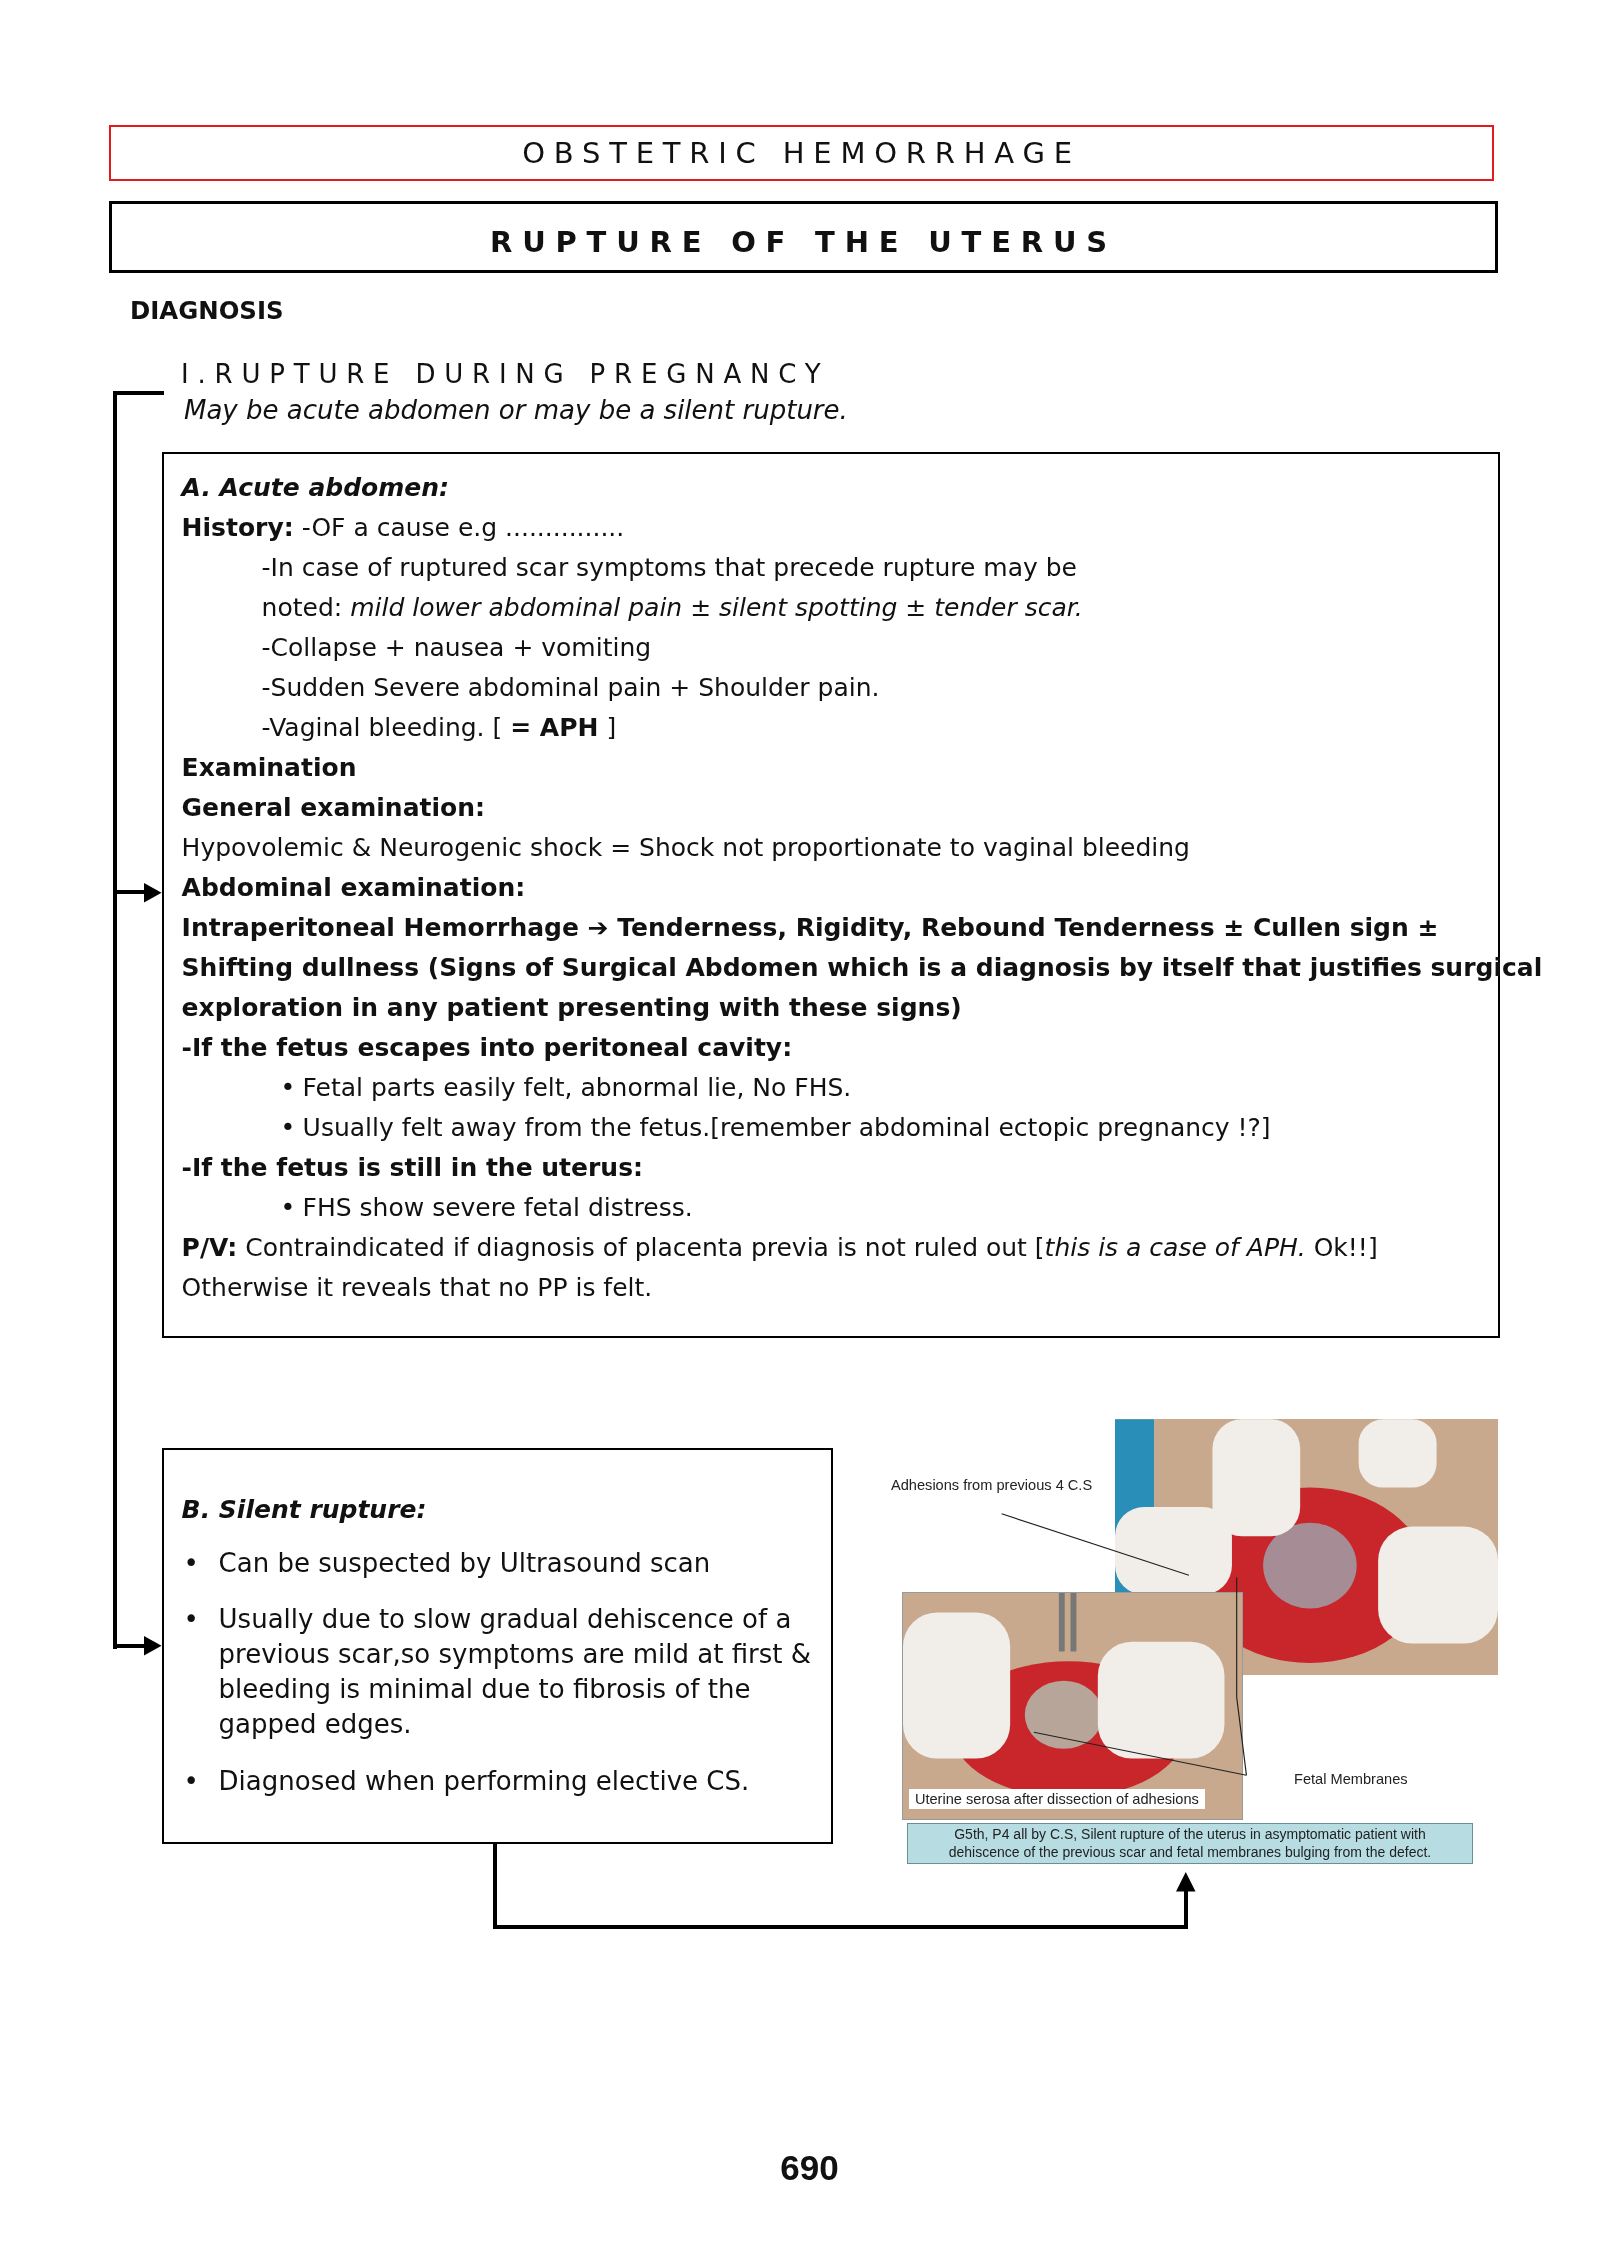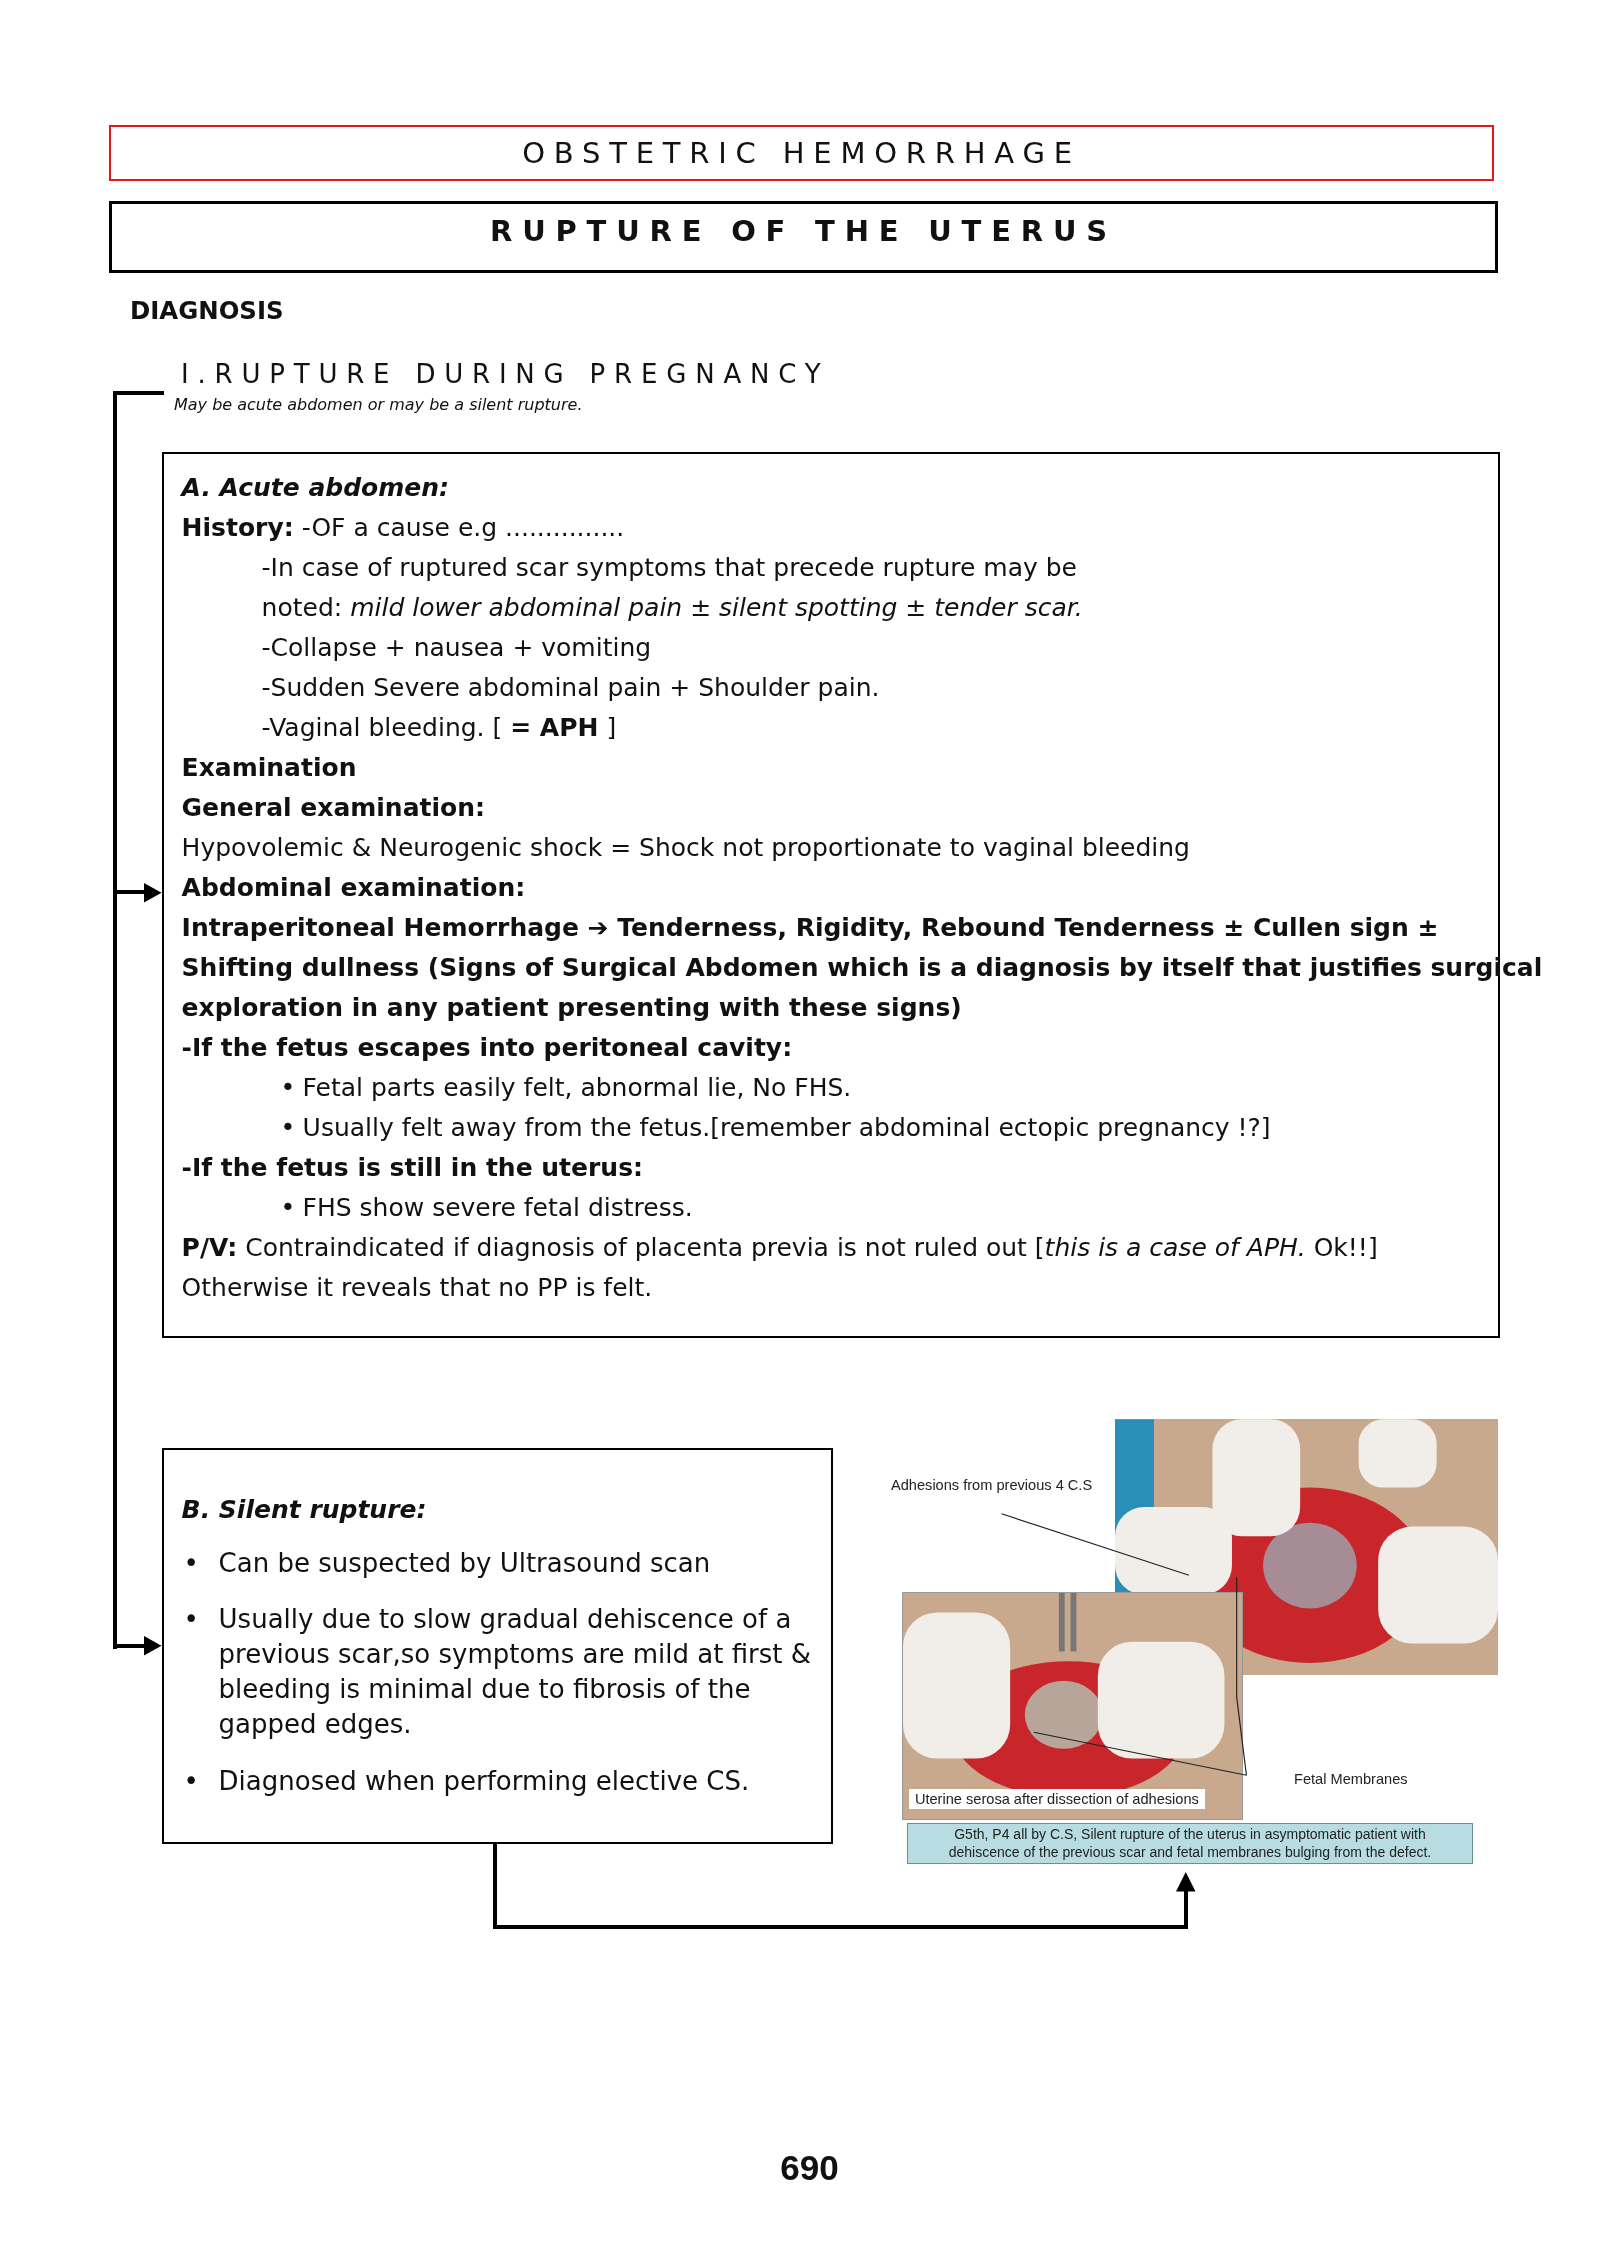--- a/index.html
+++ b/index.html
@@ -3,25 +3,25 @@
 <meta charset="utf-8">
 <style>
   html, body { margin:0; padding:0; background:#ffffff; }
   body { width:1619px; height:2263px; position:relative; overflow:hidden;
          font-family:"DejaVu Sans", "Liberation Sans", sans-serif; color:#111; }
   .abs { position:absolute; }
   .title-box-red { left:109px; top:125px; width:1385px; height:56px; border:2.9px solid #e01b1b; box-sizing:border-box;
     display:flex; align-items:center; justify-content:center; }
   .title-box-red span { font-size:29px; letter-spacing:8.8px; font-weight:400; }
   .title-box-black { left:109px; top:201px; width:1389px; height:72px; border:3.9px solid #000; box-sizing:border-box;
-    display:flex; align-items:flex-start; justify-content:center; padding-top:9.8px; }
+    display:flex; align-items:center; justify-content:center; padding-top:9.8px; }
   .title-box-black span { font-size:29px; letter-spacing:9.8px; font-weight:700; }
   .diag { left:130px; top:296px; font-size:24.4px; font-weight:700; }
   .sec-head { left:181px; top:359px; font-size:26px; letter-spacing:8.8px; font-weight:400; }
-  .sec-sub { left:174px; top:395px; font-size:16px; font-style:italic; }
+  .sec-sub { left:184px; top:395px; font-size:26px; font-style:italic; }
   .box { border:2.9px solid #000; box-sizing:border-box; }
   .boxA { left:162px; top:452px; width:1338px; height:886px; padding:13.7px 0 0 17.6px; }
   .boxA .line { font-size:25px; line-height:40px; white-space:nowrap; }
   .ind { padding-left:80px; }
   .bul { padding-left:86px; position:relative; }
   .bul::before { content:"•"; position:absolute; left:99px; }
   .bul span.t { padding-left:35px; }
   .b { font-weight:700; }
   .i { font-style:italic; }
   .boxB { left:162px; top:1448px; width:671px; height:396px; padding:45px 19.5px 0 17.6px; }

